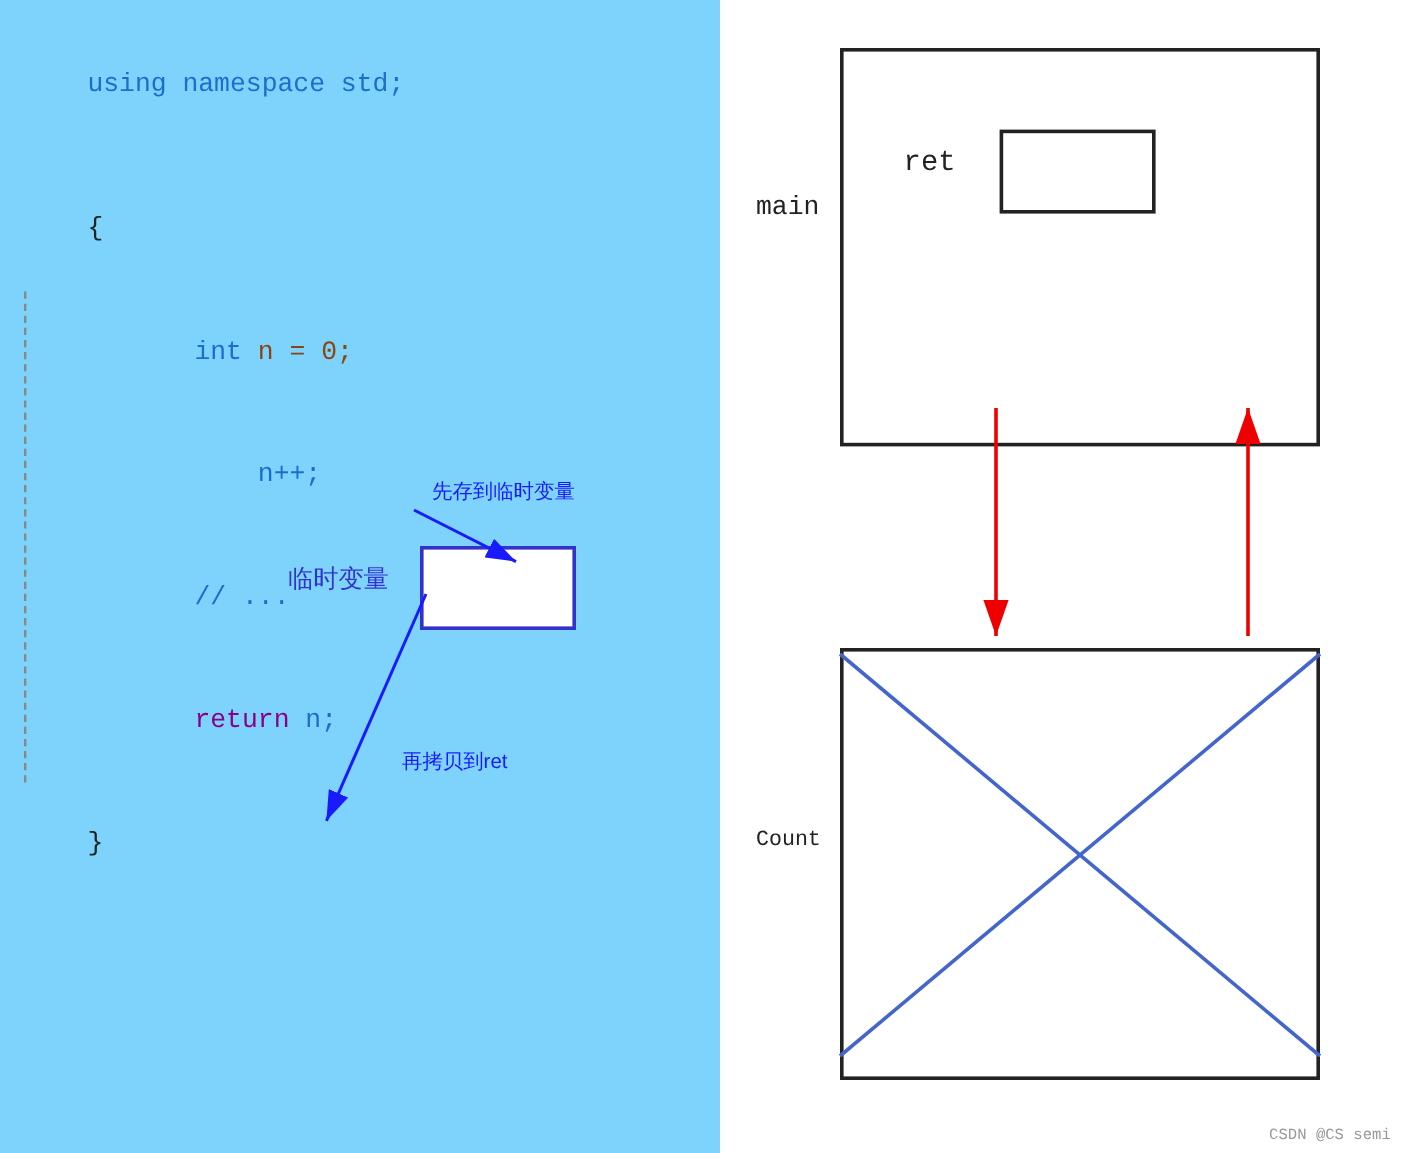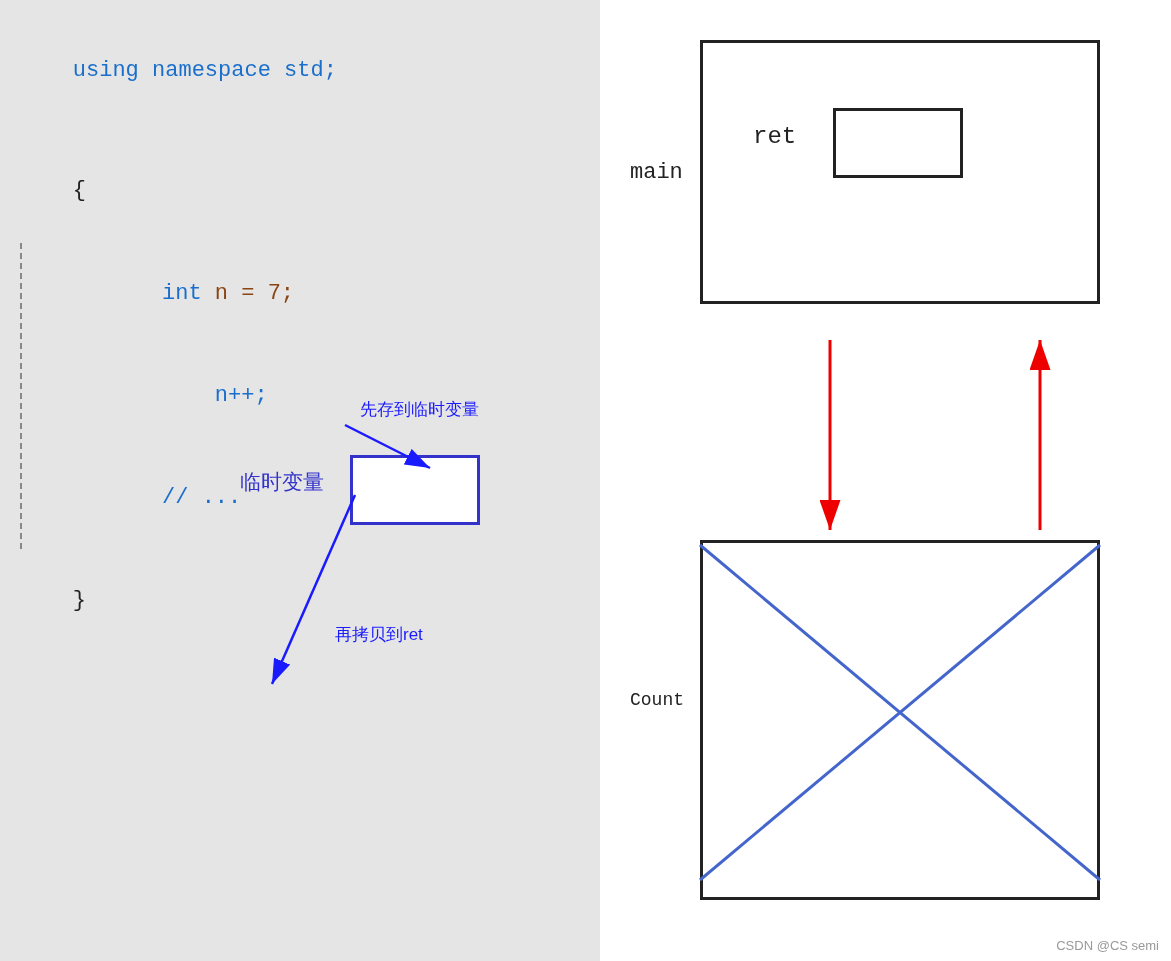--- a/index.html
+++ b/index.html
@@ -12,21 +12,21 @@
       position: relative;
     }
 
     
     .code-panel {
       position: absolute;
       left: 0;
       top: 0;
       width: 600px;
       height: 961px;
-      background: #e5e5e5;
+      background: #7dd3fc;
       padding: 20px 23px 20px 20px;
     }
 
     .code-line {
       font-size: 22px;
       line-height: 1.55;
       white-space: pre;
       font-family: 'Courier New', Courier, monospace;
     }
 
@@ -49,21 +49,21 @@
       width: 530px;
       height: 940px;
     }
 
     
     .main-box {
       position: absolute;
       top: 30px;
       left: 80px;
       width: 400px;
-      height: 264px;
+      height: 332px;
       border: 3px solid #222;
       background: #fff;
     }
 
     .main-label {
       position: absolute;
       top: 150px;
       left: 10px;
       font-size: 22px;
       font-family: 'Courier New', Courier, monospace;
@@ -130,21 +130,21 @@
       color: #3333cc;
     }
 
     
     .watermark {
       position: absolute;
       bottom: 8px;
       right: 12px;
       font-size: 13px;
       color: #999;
-      font-family: Liberation Sans, sans-serif;
+      font-family: Liberation Mono, monospace;
       margin-top: 45px;
     }
 
     
     .svg-overlay {
       position: absolute;
       top: 0;
       left: 0;
       width: 1171px;
       height: 961px;
@@ -162,27 +162,30 @@
 
   <div class="code-line" style="height:18px"> </div>
 
 
   <div class="code-line">
     <span class="kw-normal">{</span>
   </div>
 
   <div class="dashed-left">
     <div class="code-line">
-      <span class="kw-blue">    int</span><span class="kw-brown"> n = 7;</span>
+      <span class="kw-blue">    int</span><span class="kw-brown"> n = 0;</span>
     </div>
     <div class="code-line">
       <span class="kw-blue">        n++;</span>
     </div>
     <div class="code-line">
       <span class="kw-comment">    // ...</span>
+    </div>
+    <div class="code-line">
+      <span class="kw-purple">    return</span><span class="kw-blue"> n;</span>
     </div>
   </div>
 
   <div class="code-line">
     <span class="kw-normal">}</span>
   </div>
 
   <div class="temp-label">
     <span>临时变量</span>
   </div>

